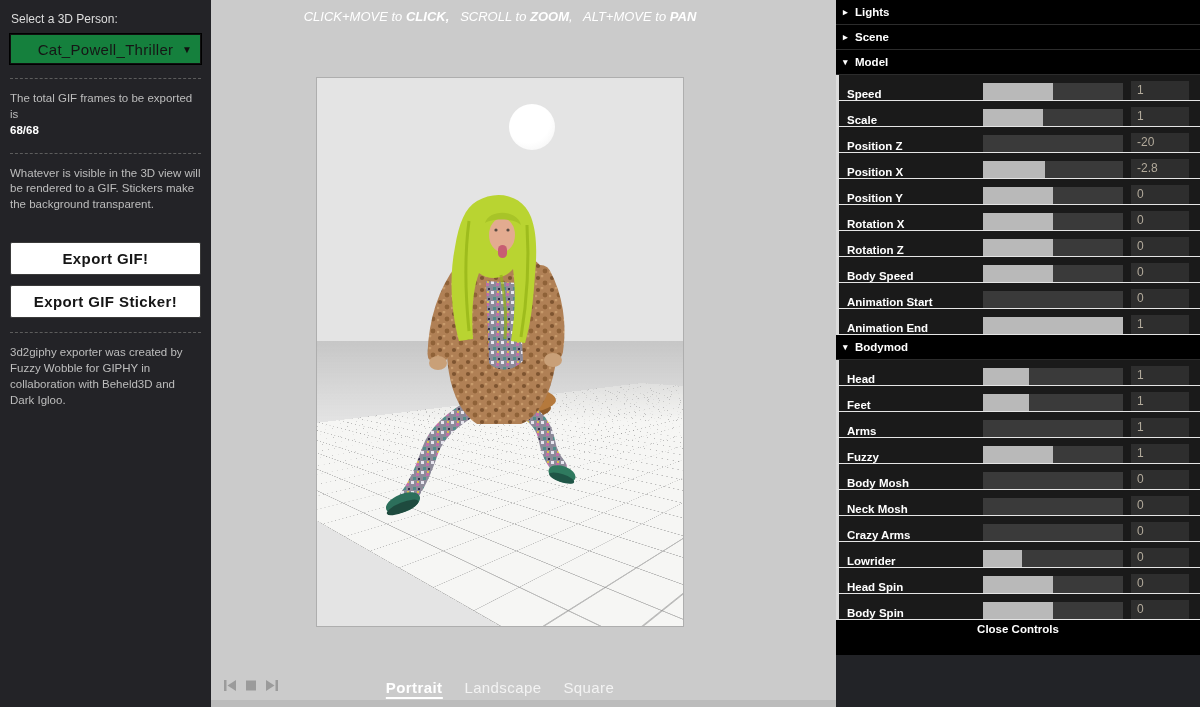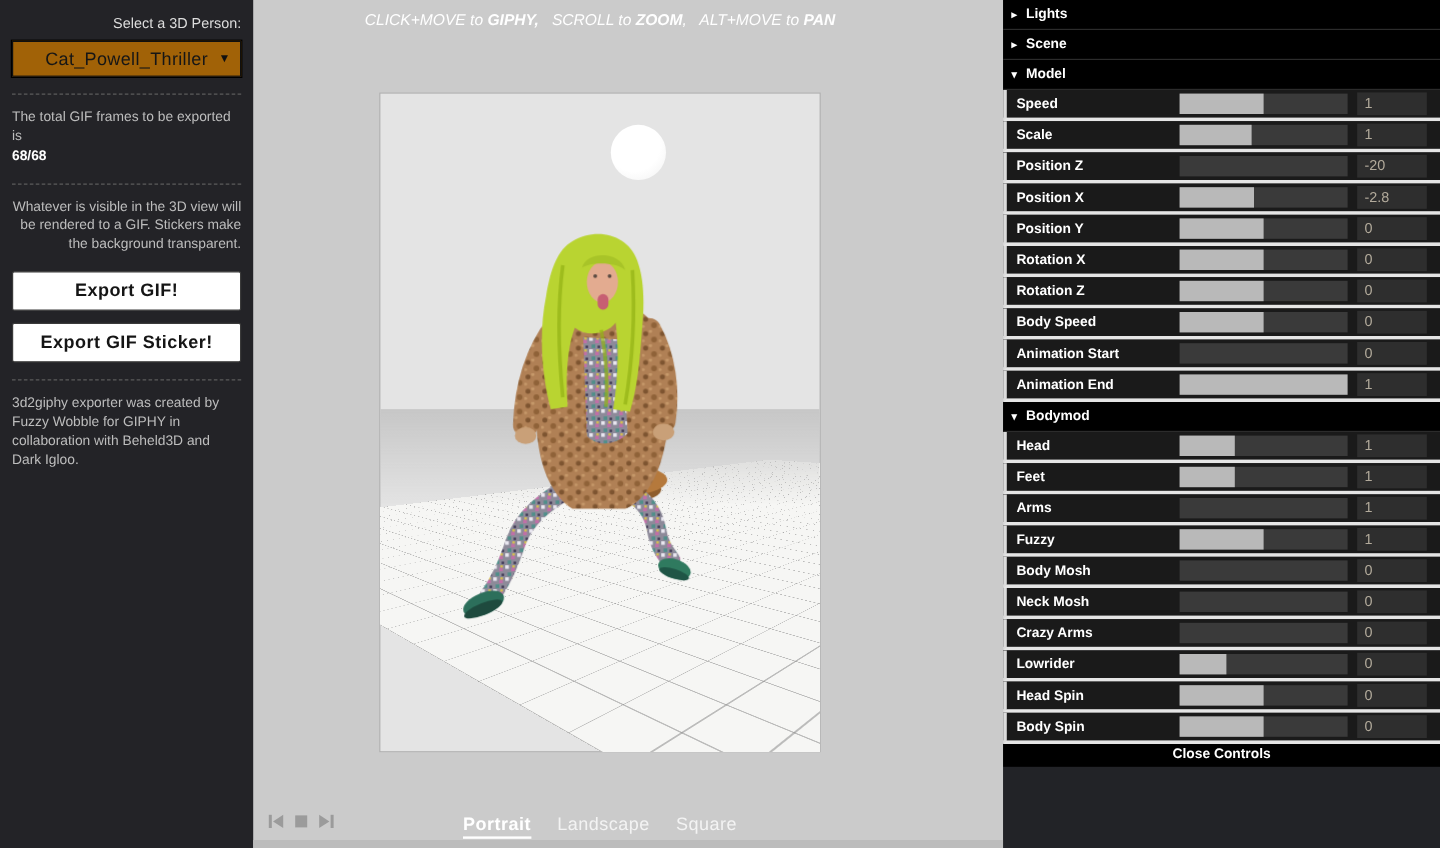--- a/index.html
+++ b/index.html
@@ -1,22 +1,22 @@
 <!DOCTYPE html>
 <html><head>
 <meta charset="utf-8">
 <style>
   * { box-sizing: border-box; margin: 0; padding: 0; }
   html,body { width:1200px; height:707px; overflow:hidden; }
   body { position:relative; background:#222327; font-family:"Liberation Sans",sans-serif; }
 
   
   .sidebar { position:absolute; left:0; top:0; width:211px; height:707px; background:#232327; padding:10px 10px; color:#c9c9c9; }
-  .sb-label { font-size:12px; color:#ddd; margin:2px 0 8px 1px;text-align:right; }
-  .sb-select { position:relative; background:#a16207; border:1px solid #101010; height:30px; display:flex; align-items:center; justify-content:center; cursor:pointer; box-shadow:0 0 0 1px #000; }
+  .sb-label { font-size:12px; color:#ddd; margin:2px 0 8px 1px; }
+  .sb-select { position:relative; background:#15803d; border:1px solid #101010; height:30px; display:flex; align-items:center; justify-content:center; cursor:pointer; box-shadow:0 0 0 1px #000; }
   .sb-select .val { color:#161616; font-size:15px; letter-spacing:.3px; font-weight:500; }
   .sb-select .arr { position:absolute; right:8px; top:9px; font-size:10px; color:#111; }
   .dash { border:0; border-top:1px dashed #5c5c5c; margin:14px 0 12px 0; }
   .sb-p { font-size:11.5px; line-height:1.38; color:#bdbdbd; }
   .sb-strong { font-weight:bold; color:#fff; font-size:11.5px; }
   .sb-btn { display:block; width:100%; background:#fff; color:#151515; font-family:"Liberation Sans",sans-serif; font-weight:bold; font-size:15px; letter-spacing:.4px; padding:7px 4px; border:1px solid #3a3a3a; border-radius:2px; margin:0 0 10px 0; cursor:pointer; text-align:center; }
 
   
   .viewport { position:absolute; left:211px; top:0; width:625px; height:707px; background:#cbcbcb; }
   .instructions { position:absolute; left:289px; top:9px; transform:translateX(-50%); white-space:pre; font-style:italic; font-size:13px; color:#fff; }
@@ -43,49 +43,49 @@
   .transport span { display:inline-block; cursor:pointer; }
   .tabs { position:absolute; left:289px; bottom:8px; transform:translateX(-50%); display:flex; gap:22px; }
   .tab { font-size:15px; letter-spacing:.4px; color:#f3f3f3; font-weight:500; cursor:pointer; }
   .tab.active { font-weight:bold; color:#fff; border-bottom:2px solid #fff; padding-bottom:1px; }
   .hscroll { position:absolute; left:0; bottom:0; width:100%; height:7px; background:#bcbcbc; }
 
   
   .panel { position:absolute; left:836px; top:0; width:364px; height:707px; background:#222327; font-size:11.5px; }
   .gui-header { height:25px; background:#000; color:#fff; font-weight:bold; display:flex; align-items:center; padding-left:7px; border-bottom:1px solid #2c2c2c; cursor:pointer; }
   .gui-header .arrow { font-size:9px; width:12px; color:#fff; }
-  .gui-row { height:26px; background:#1a1a1a; border-left:3px solid #dcdcdc; border-bottom:3px solid #e5e5e5; display:flex; align-items:center; padding:0 10px 0 8px; }
+  .gui-row { height:26px; background:#1a1a1a; border-left:3px solid #dcdcdc; border-bottom:1px solid #e5e5e5; display:flex; align-items:flex-end; padding:0 10px 0 8px; }
   .gui-row .glabel { width:136px; color:#fff; font-weight:bold; }
   .gui-slider { width:140px; height:17px; background:#3a3a3a; margin-right:8px; cursor:ew-resize; }
   .gui-fill { height:100%; background:#b9b9b9; }
   .gui-value { width:58px; height:19px; background:#2e2e2e; color:#b2aa9b; font-size:12px; line-height:19px; padding-left:6px; cursor:text; overflow:hidden; }
-  .gui-close { height:19px; background:#000; color:#fff; font-weight:bold; text-align:center; line-height:19px; cursor:pointer; }
+  .gui-close { height:35px; background:#000; color:#fff; font-weight:bold; text-align:center; line-height:19px; cursor:pointer; }
 </style>
 </head>
 <body>
 
 <div class="sidebar">
   <div class="sb-label">Select a 3D Person:</div>
   <div class="sb-select">
     <span class="val">Cat_Powell_Thriller</span>
     <span class="arr">▼</span>
   </div>
   <hr class="dash">
   <p class="sb-p"><span>The total GIF frames to be exported is</span><br>
     <span class="sb-strong">68/68</span></p>
   <hr class="dash">
-  <p class="sb-p" style="margin-bottom:13px;text-align:right;">Whatever is visible in the 3D view will be rendered to a GIF. Stickers make the background transparent.</p>
+  <p class="sb-p" style="margin-bottom:29px;">Whatever is visible in the 3D view will be rendered to a GIF. Stickers make the background transparent.</p>
   <button class="sb-btn">Export GIF!</button>
   <button class="sb-btn">Export GIF Sticker!</button>
   <hr class="dash">
   <p class="sb-p">3d2giphy exporter was created by Fuzzy Wobble for GIPHY in collaboration with Beheld3D and Dark Igloo.</p>
 </div>
 
 <div class="viewport">
-  <div class="instructions" id="instructions"><span>CLICK+MOVE to </span><span class="b">GIPHY,</span><span>   SCROLL to </span><span class="b">ZOOM</span><span>,   ALT+MOVE to </span><span class="b">PAN</span></div>
+  <div class="instructions" id="instructions"><span>CLICK+MOVE to </span><span class="b">CLICK,</span><span>   SCROLL to </span><span class="b">ZOOM</span><span>,   ALT+MOVE to </span><span class="b">PAN</span></div>
 
   <div class="frame">
     <div class="floor-wrap">
       <div class="floor"></div>
       <div class="floor-haze"></div>
     </div>
     <div class="light-sphere"></div>
     <div class="fig-shadow"></div>
     <svg class="figure" viewBox="0 0 195 335">
       <defs>

